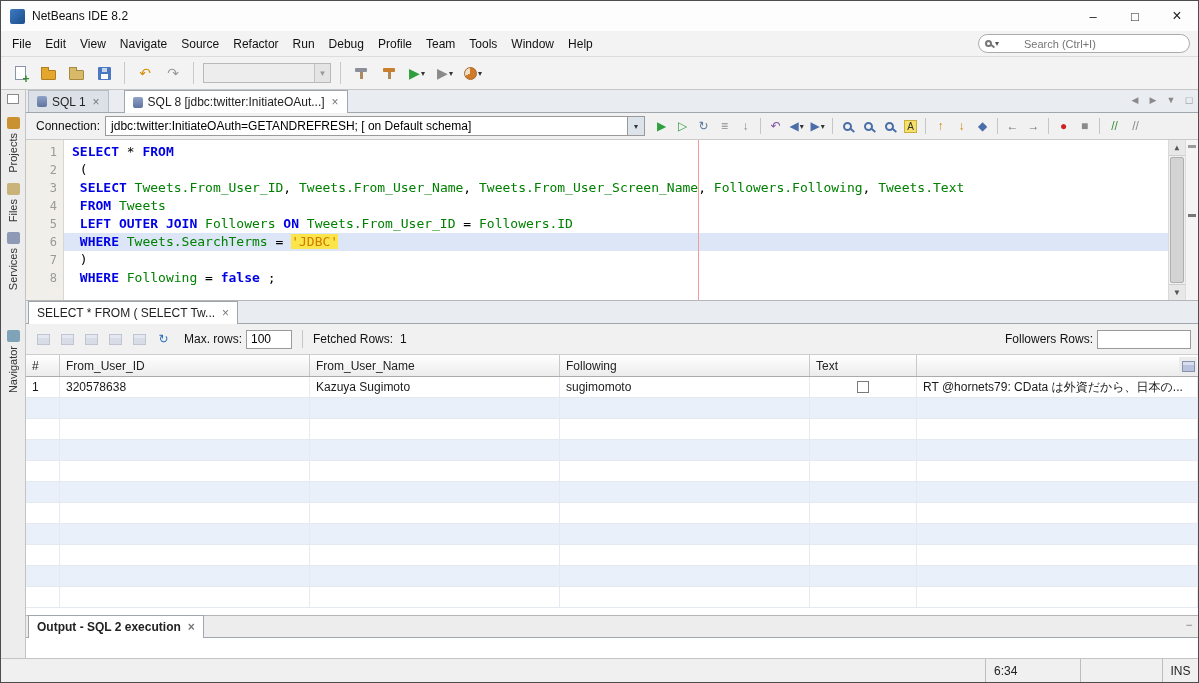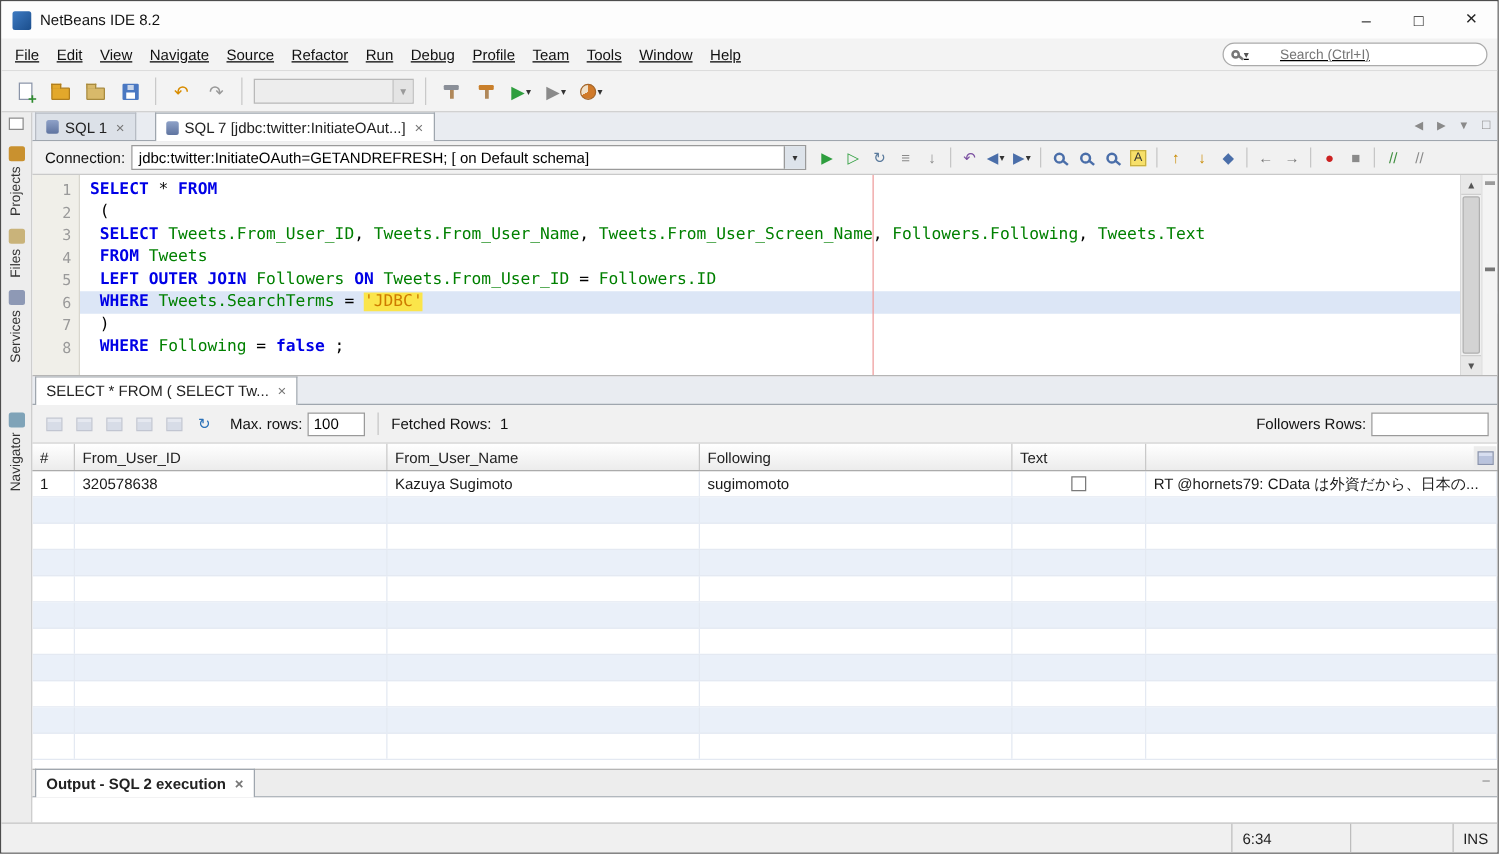--- a/index.html
+++ b/index.html
@@ -6,21 +6,21 @@
   *{box-sizing:border-box;}
   .win{width:1199px;height:683px;background:#F3F3F3;border:1px solid #4d4d4d;display:flex;flex-direction:column;overflow:hidden;}
 
   
   .titlebar{height:30px;background:#FDFDFD;display:flex;align-items:center;padding-left:9px;flex:none;}
   .logo{width:15px;height:15px;background:linear-gradient(135deg,#3D7AC2,#1B4E8C);border-radius:2px;margin-right:7px;flex:none;}
   .title{font-size:12px;color:#111;}
   .wbtns{margin-left:auto;display:flex;height:100%;}
   .wbtn{width:42px;height:100%;display:flex;align-items:center;justify-content:center;font-size:13px;color:#222;}
   
-  .menubar{height:26px;background:#F3F3F3;border-bottom:1px solid #DCDCDC;display:flex;align-items:center;padding:0 8px 0 4px;flex:none;text-decoration:underline;}
+  .menubar{height:26px;background:#F3F3F3;border-bottom:1px solid #DCDCDC;display:flex;align-items:center;padding:0 8px 0 4px;flex:none;}
   .menus{display:flex;align-items:center;}
   .menu-item{padding:3px 7px;font-size:12px;color:#111;}
   .mspacer{flex:1;}
   .searchbox{width:212px;height:19px;border:1px solid #ABABAB;border-radius:10px;background:#fff;display:flex;align-items:center;padding:0 6px;gap:3px;}
   .searchbox input{border:none;outline:none;flex:1;font-size:11px;font-family:"Liberation Sans",sans-serif;color:#444;background:transparent;min-width:0;margin-left:20px;}
   .scaret{font-size:8px;color:#555;}
   
   .toolbar{height:33px;background:#F3F3F3;border-bottom:1px solid #C6C6C6;display:flex;align-items:center;padding:0 6px;gap:2px;flex:none;}
   .tbtn{display:inline-flex;align-items:center;justify-content:center;height:26px;min-width:26px;padding:0 2px;gap:1px;}
   .tbtn.sm{height:21px;min-width:21px;font-size:12px;}
@@ -232,21 +232,21 @@
 
     <div class="workspace">
       <div class="tabbar">
         <div class="tab">
           <span class="dbico"></span>
           <span>SQL 1</span>
           <span class="tclose">×</span>
         </div>
         <div class="tab active">
           <span class="dbico"></span>
-          <span>SQL 7 [jdbc:twitter:InitiateOAut...]</span>
+          <span>SQL 8 [jdbc:twitter:InitiateOAut...]</span>
           <span class="tclose">×</span>
         </div>
         <div class="tspacer"></div>
         <span class="tctl">◀</span>
         <span class="tctl">▶</span>
         <span class="tctl">▼</span>
         <span class="tctl" style="font-size:11px;">□</span>
       </div>
 
       <div class="connbar">

